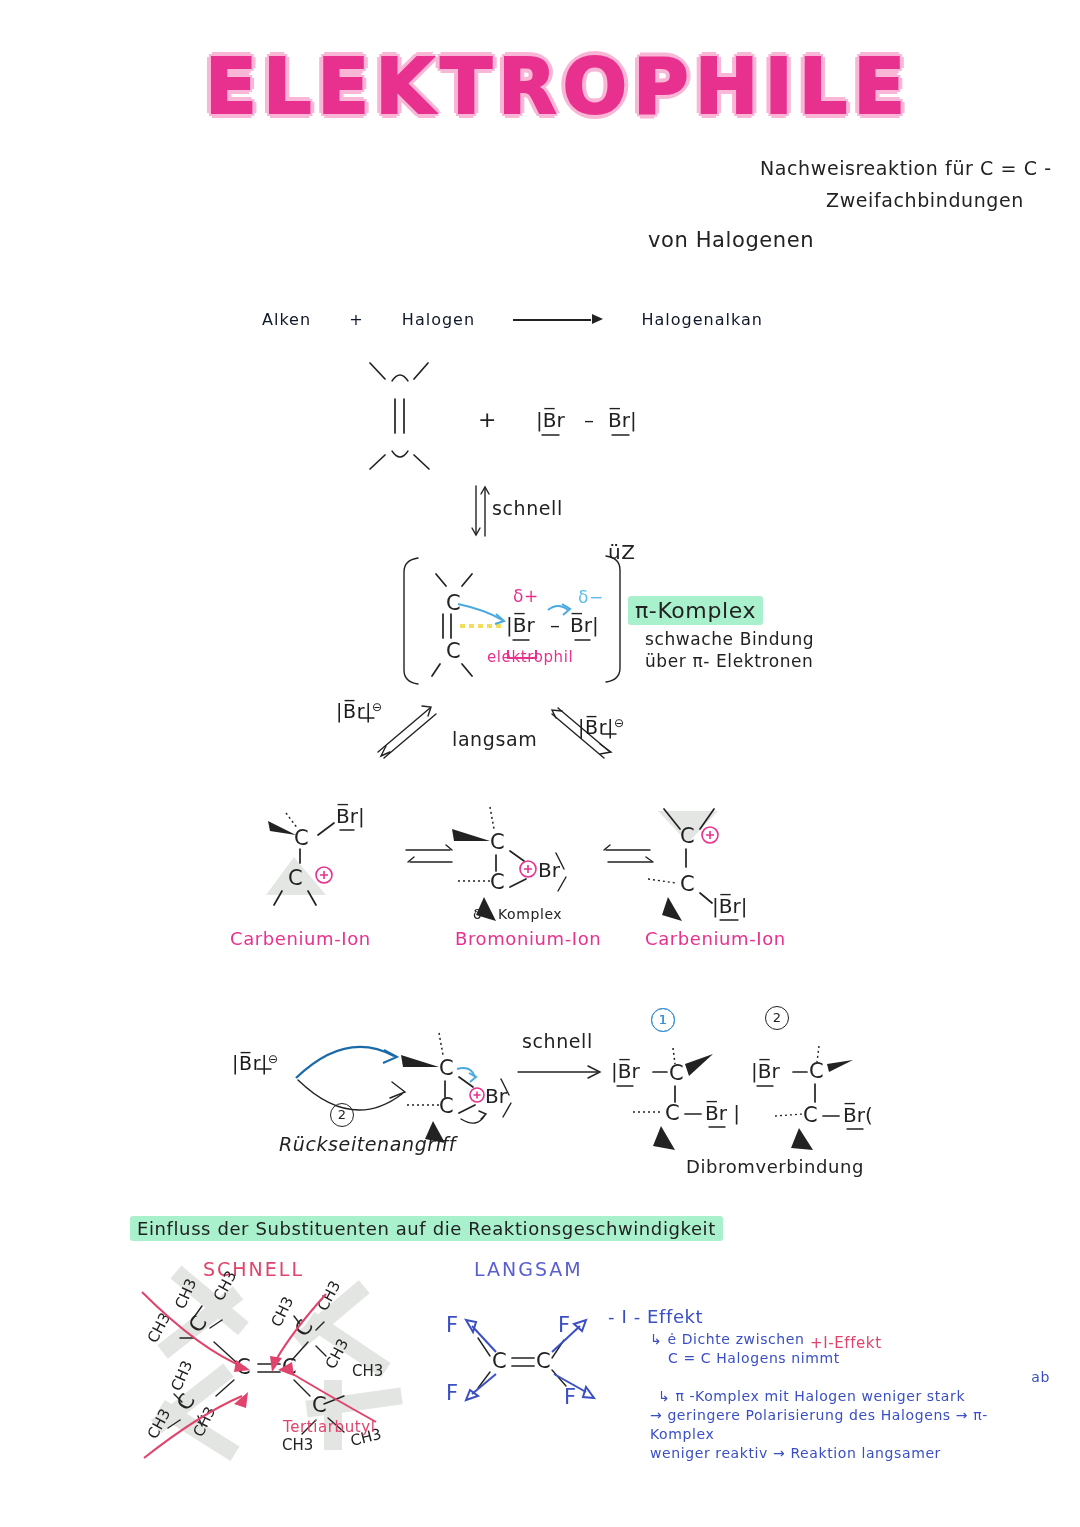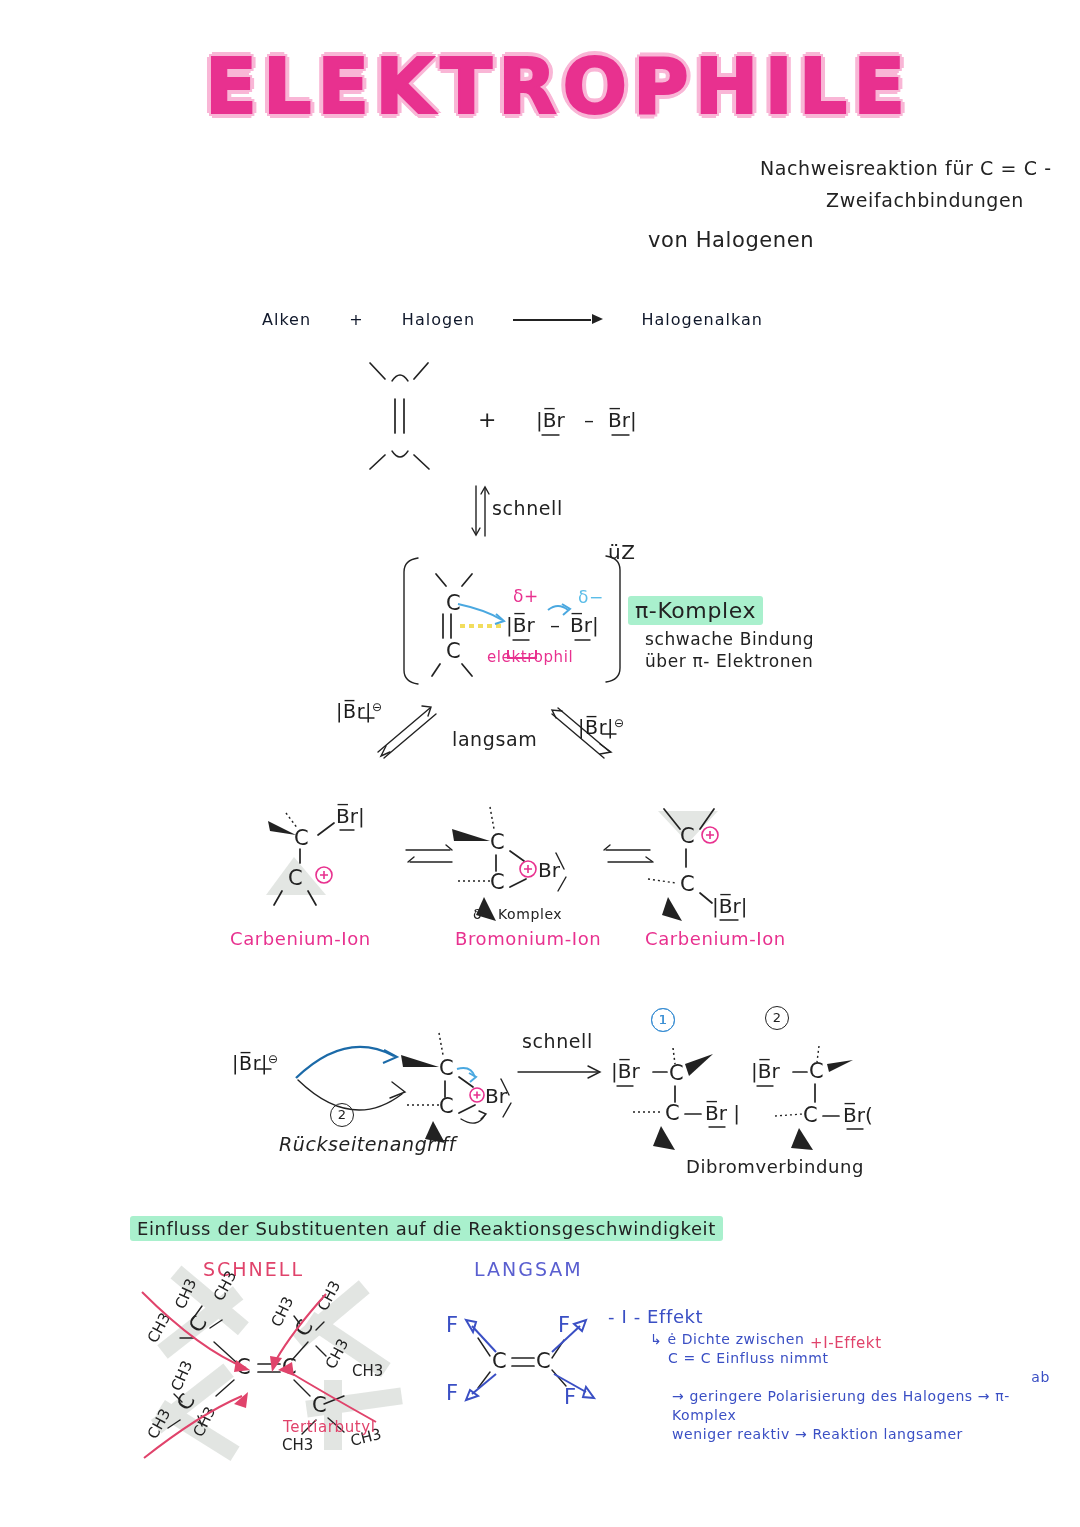--- a/index.html
+++ b/index.html
@@ -74,21 +74,21 @@
   #schnell-head{left:203px;top:1258px;font-size:19px;color:#e0436b;letter-spacing:2px;}
   #langsam-head{left:474px;top:1258px;font-size:19px;color:#5a5fd0;letter-spacing:2px;}
   #i-effekt-plus{left:810px;top:1334px;font-size:15px;color:#e0436b;}
   #tertbutyl{left:283px;top:1418px;font-size:15px;color:#e0436b;}
   #minus-i{left:608px;top:1306px;font-size:18px;color:#3a4fc4;}
   #blue-notes{left:650px;top:1330px;font-size:14px;line-height:19px;color:#3a4fc4;width:400px;}
   #blue-notes .ind1{margin-left:0px;display:block;}
   #blue-notes .ind2{margin-left:18px;display:block;}
   #blue-notes .ind3{margin-left:8px;display:block;}
   #blue-notes .ind4{margin-left:30px;display:block;text-align:right;}
-  #blue-notes .ind5{margin-left:22px;display:block;}
+  #blue-notes .ind5{display:block;}
   .ch3{font-size:15px;fill:#222;font-family:"DejaVu Sans",sans-serif;}
   .fgl{font-size:21px;fill:#3a4fc4;font-family:"DejaVu Sans",sans-serif;}
   .greyhl{fill:#d9ddd9;opacity:.75;}
 </style>
 </head>
 <body>
 
 <div class="abs" id="title-block">
   <div class="title-line" id="title-line1">ELEKTROPHILE</div>
 </div>
@@ -455,17 +455,18 @@
     <path d="M112,52 L140,26"></path>
       <path d="M146,20 L142,31 L134,24 Z"></path>
     <path d="M114,74 L146,92"></path>
       <path d="M154,98 L143,97 L146,87 Z"></path>
   </g>
 </svg>
 <div class="abs hw" id="minus-i">- I - Effekt</div>
 
 <div class="abs hw" id="blue-notes">
   <span class="ind1">↳ ė Dichte zwischen</span>
-  <span class="ind2">C = C Einfluss nimmt</span>
+  <span class="ind2">C = C Halogens nimmt</span>
   <span class="ind4">ab</span>
+  <span class="ind3">↳ π -Komplex  mit Halogen weniger stark</span>
   <span class="ind5">→ geringere  Polarisierung des Halogens → π- Komplex</span>
   <span class="ind5">weniger  reaktiv → Reaktion langsamer</span>
 </div>
 
 </body></html>

